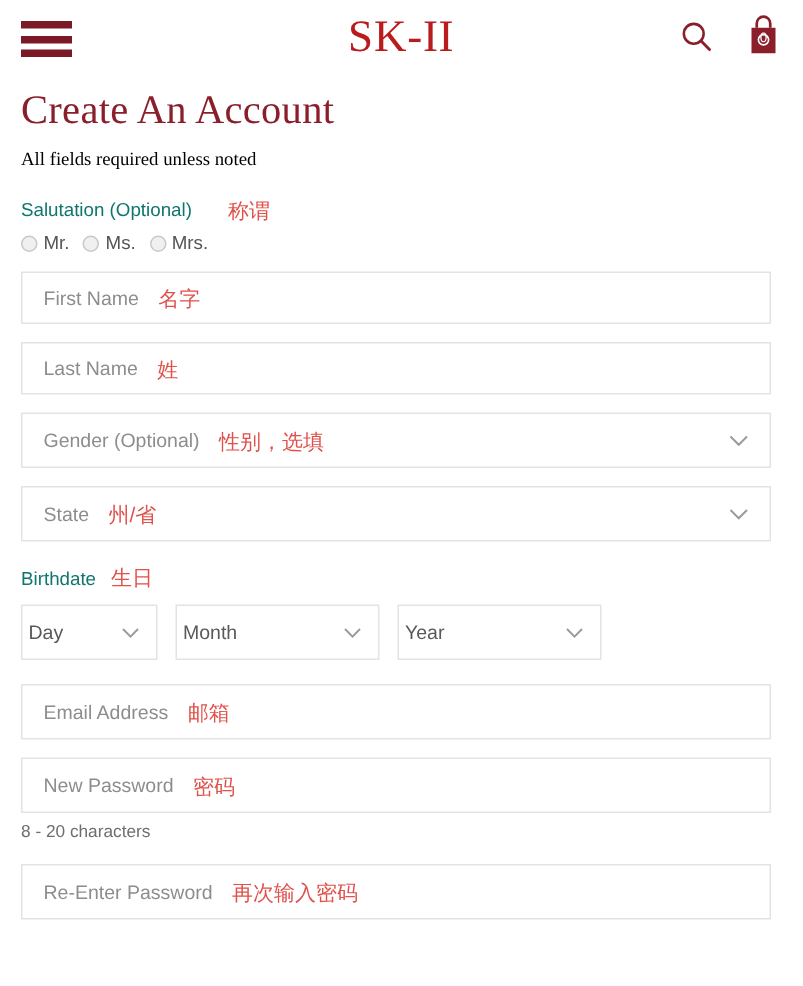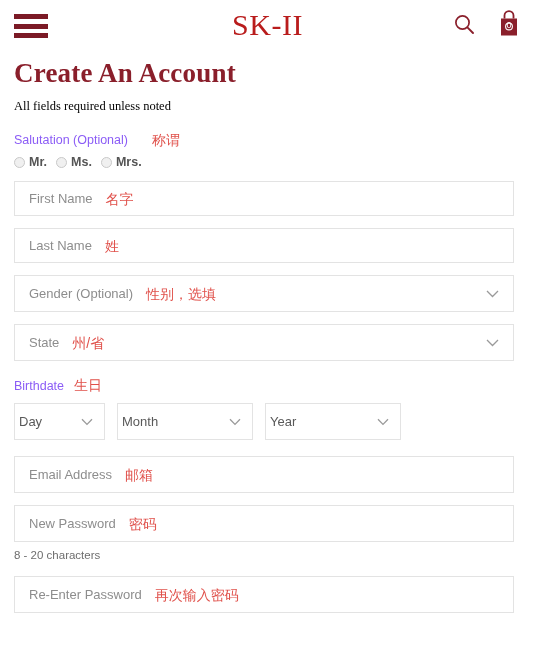--- a/index.html
+++ b/index.html
@@ -83,56 +83,55 @@
 
   
   .page {
     padding: 0 14px;
   }
   .page-title {
     font-family: "Liberation Serif", "DejaVu Serif", serif;
     font-size: 27px;
     color: #8a1f2b;
     margin: 4px 0 0 0;
-    font-weight: 700;
+    font-weight: 400;
     letter-spacing: 0.2px;
     line-height: 34px;
   }
   .subnote {
     font-family: "Liberation Serif", "DejaVu Serif", serif;
     font-size: 12.5px;
     color: #000000;
     margin: 8px 0 0 0;
     line-height: 16px;
   }
 
   
   .salutation-block { margin-top: 18px; }
   .salutation-row {
     display: flex;
     align-items: flex-start;
     gap: 24px;
   }
   .field-label-plain {
     font-size: 12.5px;
-    color: #8b5cf6;
+    color: #0f766e;
     line-height: 16px;
   }
   .cn-note {
     color: #e0514b;
     font-size: 14px;
     line-height: 16px;
     white-space: nowrap;
   }
   .radio-row {
     display: flex;
     align-items: center;
     gap: 9px;
     margin-top: 7px;
-    font-weight: bold;
   }
   .radio-item {
     display: flex;
     align-items: center;
     gap: 4px;
     cursor: pointer;
   }
   .radio-circle {
     width: 11px; height: 11px;
     border-radius: 50%;

